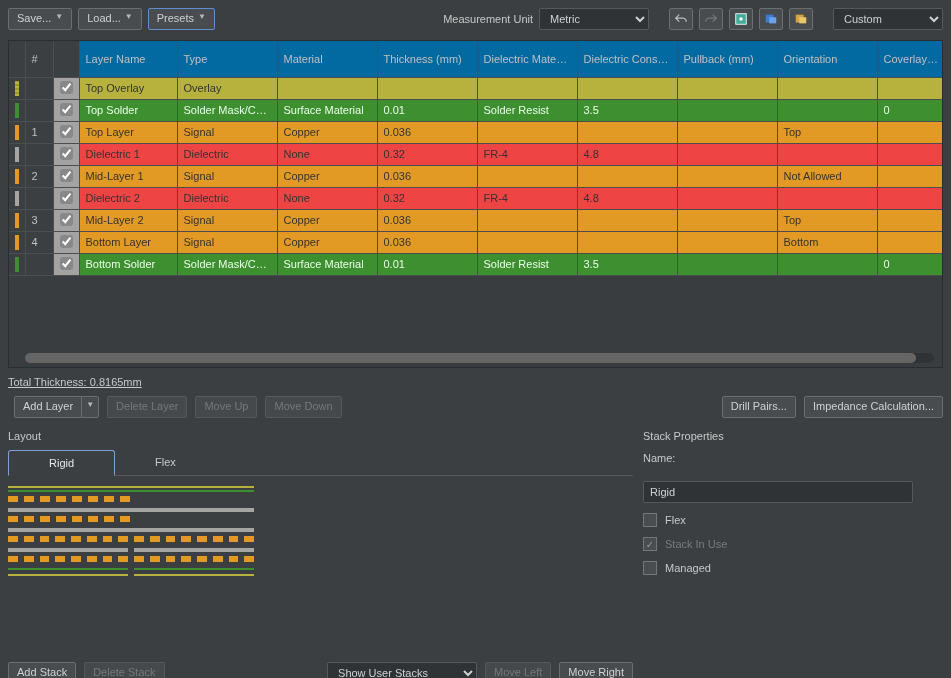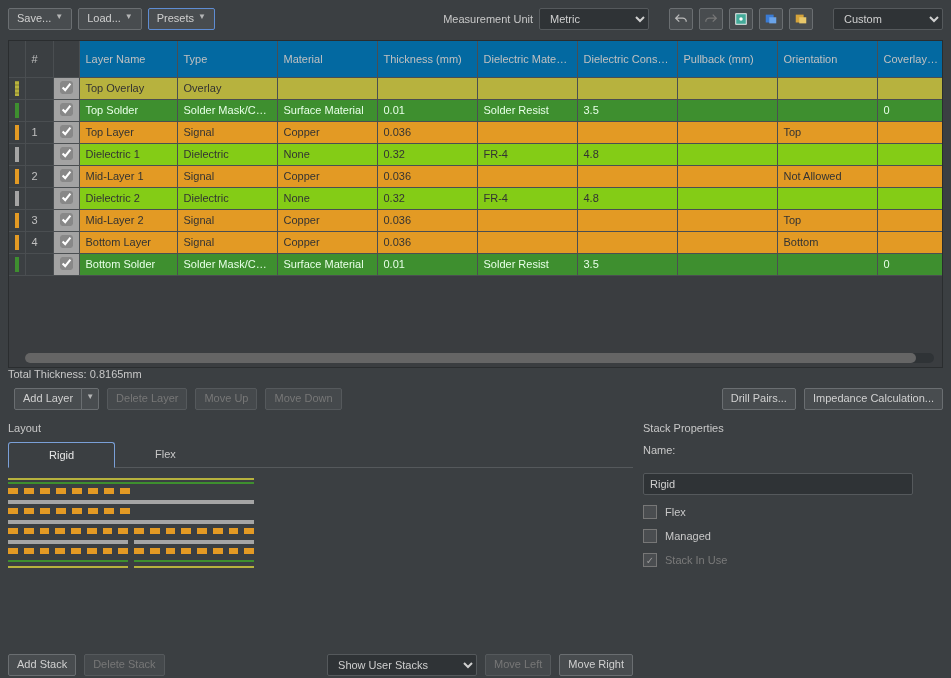--- a/index.html
+++ b/index.html
@@ -85,35 +85,35 @@
   }
   col.c-swatch{width:16px;} col.c-num{width:28px;} col.c-chk{width:26px;}
   col.c-name{width:98px;} col.c-type{width:100px;} col.c-mat{width:100px;}
   col.c-thk{width:100px;} col.c-dmat{width:100px;} col.c-dk{width:100px;}
   col.c-pb{width:100px;} col.c-orient{width:100px;} col.c-cov{width:70px;}
   td.swatch{padding:0;}
   .sw { width:100%; height:100%; display:block;}
   .row-olive td { background:#b7b23e; color:#333; }
   .row-green td { background:#3e8f2f; color:#e8ffe8; }
   .row-orange td { background:#e39a24; color:#333; }
-  .row-gray td { background:#84cc16; color:#333;}
+  .row-gray td { background:#ef4444; color:#333;}
   td.numcol, th.numcol { background:#3b3f42 !important; color:#c0c0c0 !important; text-align:center;}
   td.swatch, th.swatch { background:#3b3f42 !important; padding:0;}
   td.chkcol { background:#a3a3a3 !important; text-align:center;}
   input.chk { accent-color:#888; width:13px; height:13px;}
   .sw-olive{background:repeating-linear-gradient(0deg,#b7b23e,#b7b23e 2px,#9c9836 2px,#9c9836 4px);}
   .sw-green{background:#3e8f2f;}
   .sw-orange{background:#e39a24;}
   .sw-gray{background:#a5a5a5;}
   .scroll-h {
     position:absolute; bottom:4px; left:16px; right:8px; height:10px;
     background:#2f3336; border-radius:5px;
   }
   .scroll-h .thumb{ position:absolute; left:0; top:0; bottom:0; width:98%; background:#656565; border-radius:5px;}
-  .total { color:#c8c8c8; }
+  .total { margin-top:8px; color:#c8c8c8;text-decoration:underline; }
   .midrow {
     display:flex; gap:8px; margin-top:8px; align-items:center;
   }
   .splitbtn { display:inline-flex;}
   .splitbtn .btn:first-child{border-top-right-radius:0;border-bottom-right-radius:0;margin-left:6px;}
   .splitbtn .btn:last-child{border-top-left-radius:0;border-bottom-left-radius:0;margin-left:-1px;padding:3px 4px;}
   
   .lower { display:flex; gap:10px; margin-top:12px;}
   .layout-panel { flex:1; }
   .panel-title{ color:#c8c8c8; margin-bottom:8px;}
@@ -499,21 +499,21 @@
     <div class="panel-title">Stack Properties</div>
     <div class="formrow">
       <span>Name:</span>
       <input class="txtinput" value="Rigid" style="">
     </div>
     <div class="cb-row">
       <span class="cbox"></span>
       <span>Flex</span>
     </div>
     <div class="cb-row">
+      <span class="cbox checked"></span>
+      <span class="lbl-dis">Stack In Use</span>
+    </div>
+    <div class="cb-row">
       <span class="cbox"></span>
       <span>Managed</span>
     </div>
-    <div class="cb-row">
-      <span class="cbox checked"></span>
-      <span class="lbl-dis">Stack In Use</span>
-    </div>
   </div>
 </div>
 
 </body></html>

